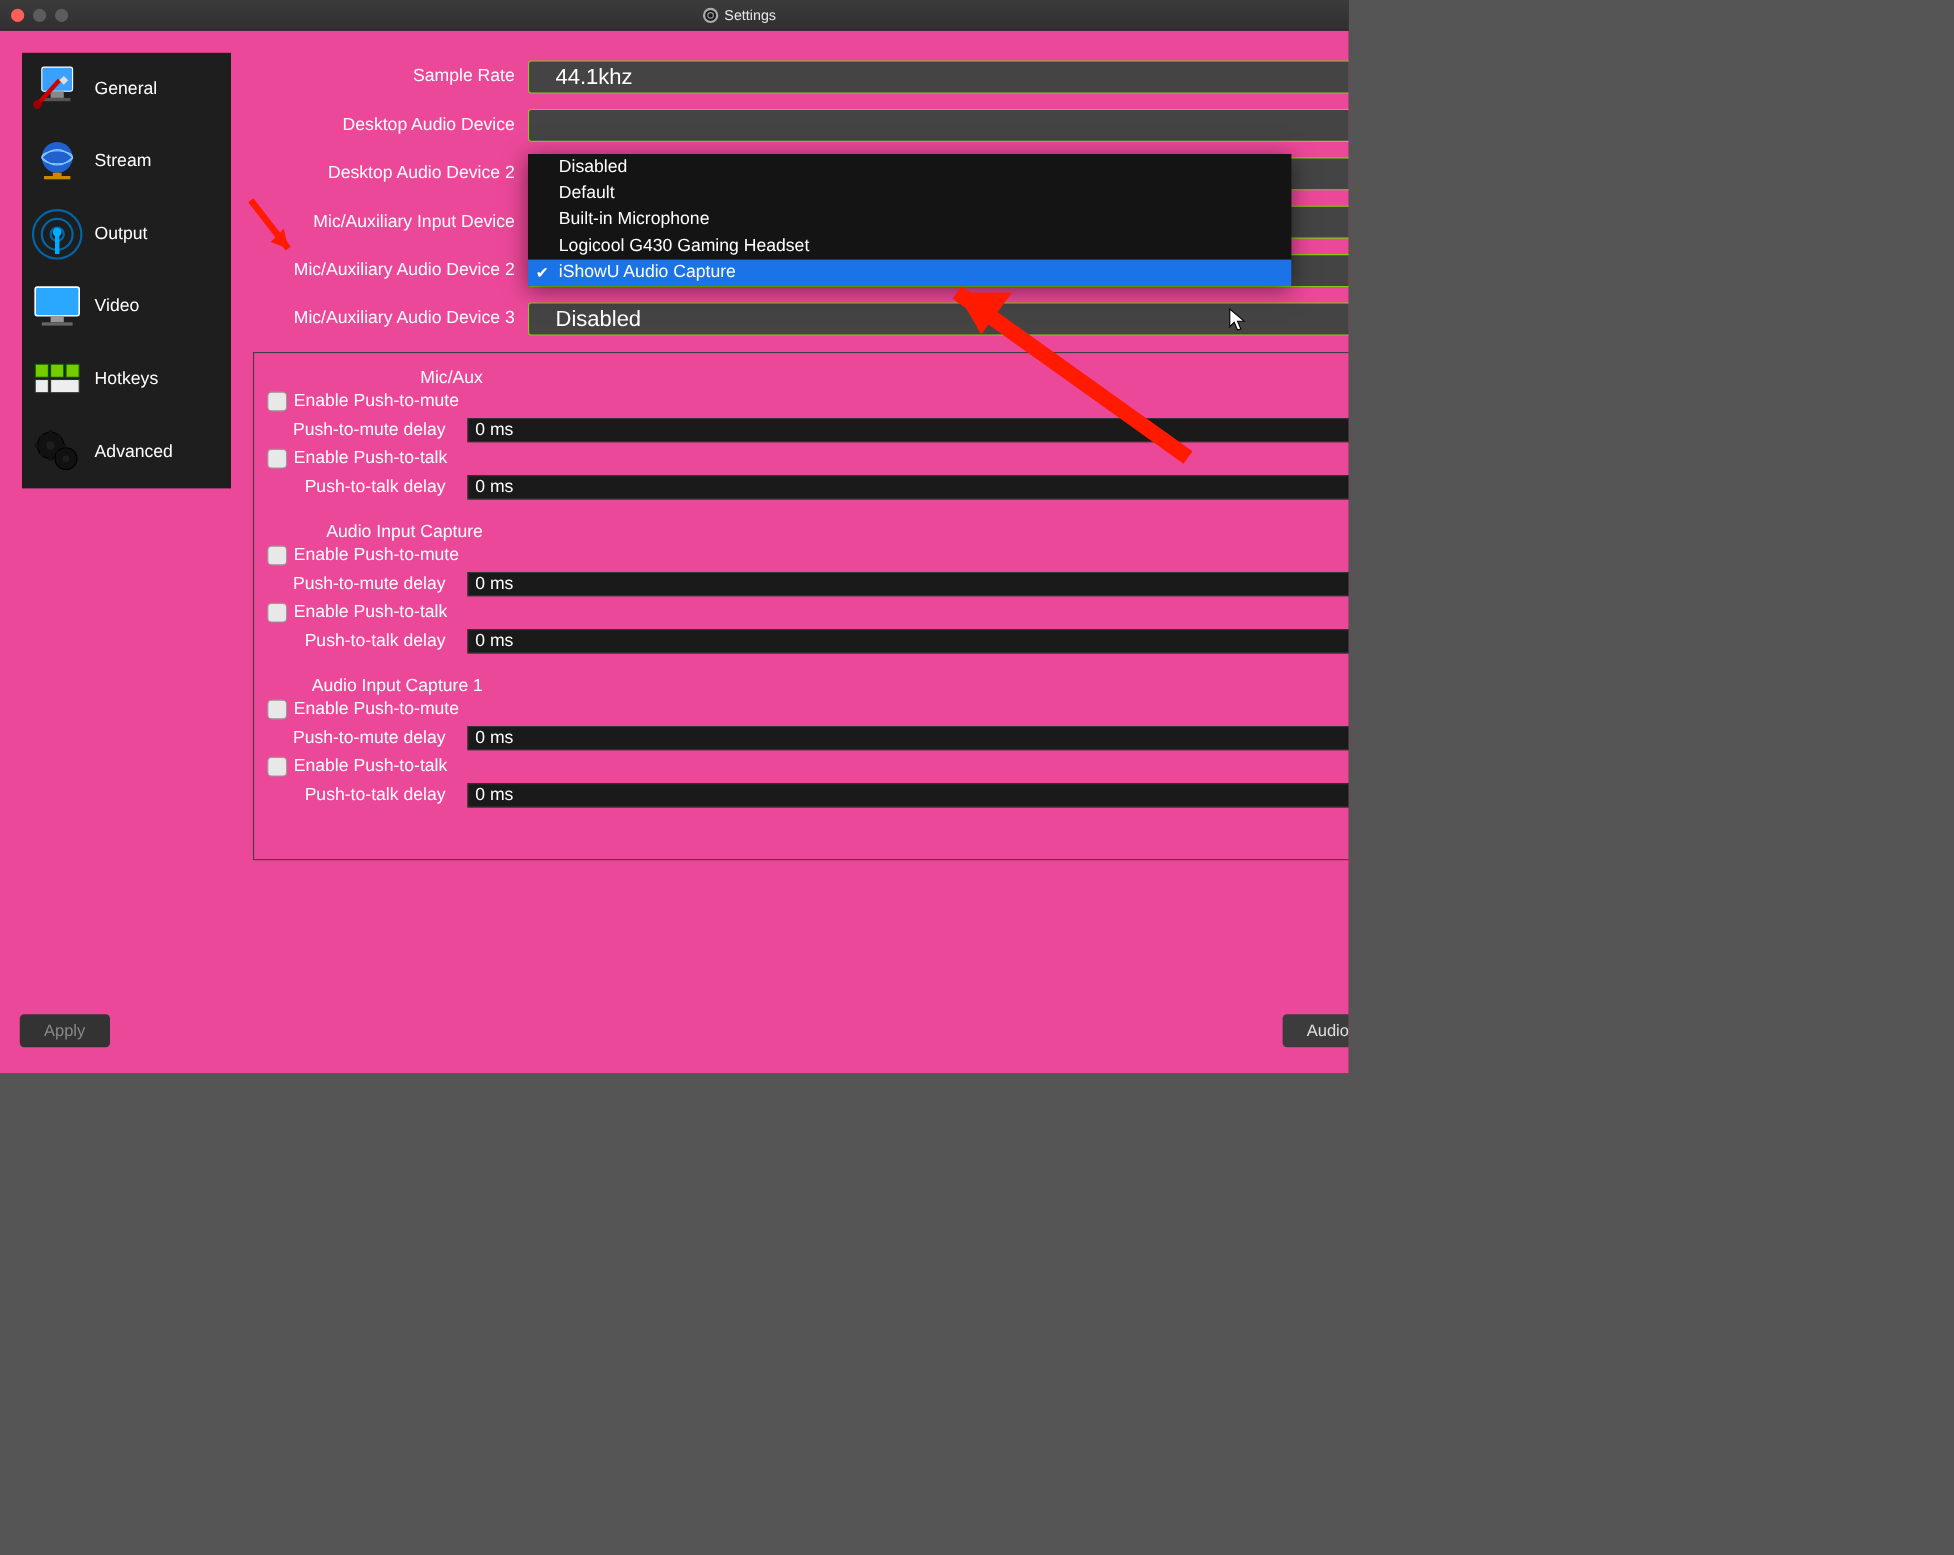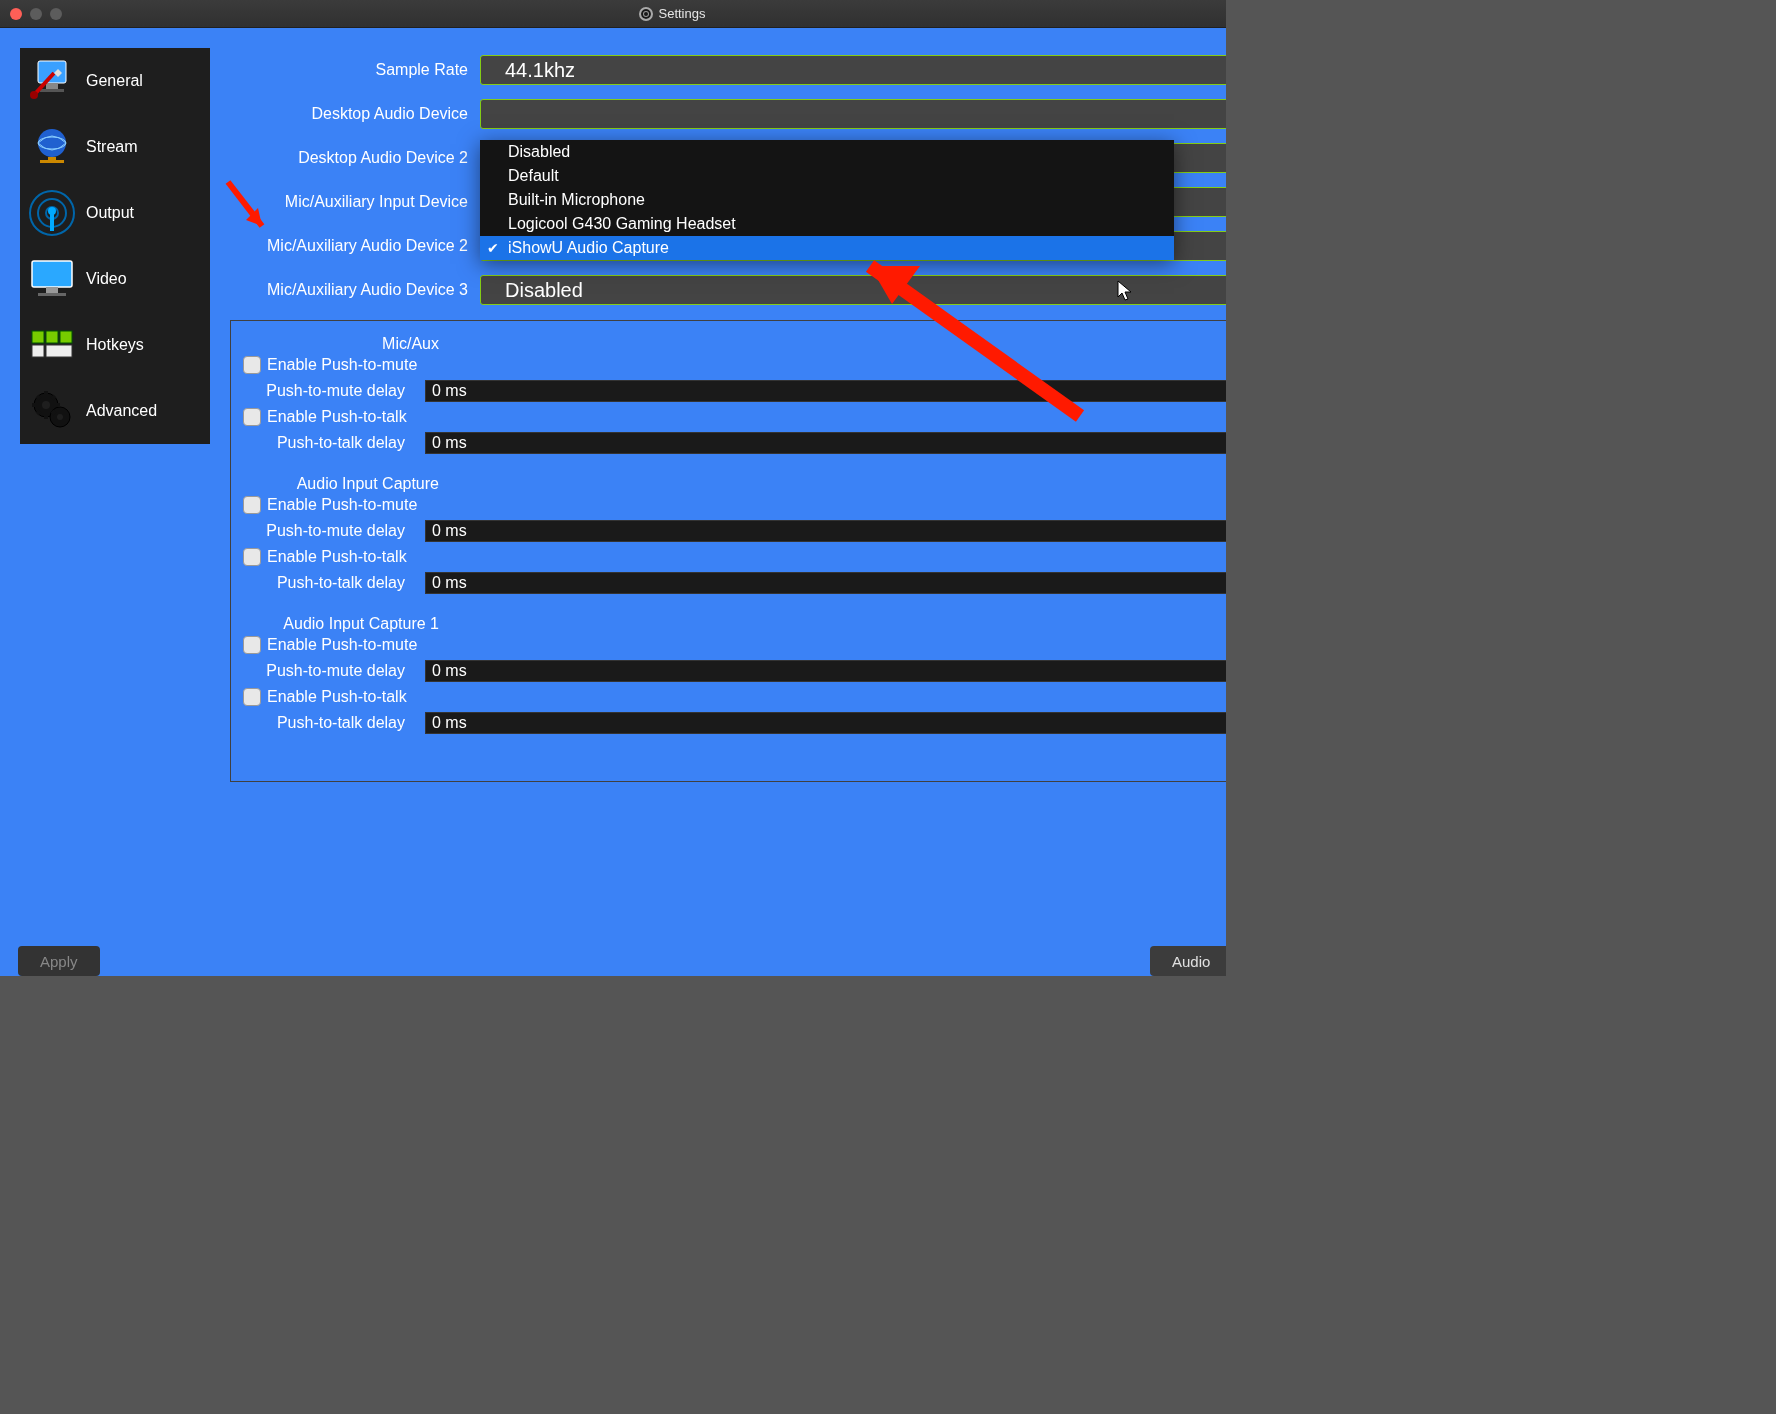--- a/index.html
+++ b/index.html
@@ -6,21 +6,21 @@
   body { background: #555; width: 1226px; height: 976px; overflow: hidden; position: relative; }
   .window { width: 1344px; height: 976px; background: #2c2c2c; position: relative; }
   .titlebar { height: 28px; background: linear-gradient(#3b3b3b,#303030); display: flex; align-items: center; position: relative; border-bottom: 1px solid #202020; }
   .traffic { display:flex; gap:8px; margin-left:10px; }
   .tl { width:12px; height:12px; border-radius:50%; }
   .close-l { background:#ff5f57; }
   .min-l { background:#5c5c5c; }
   .max-l { background:#5c5c5c; }
   .title-wrap { position:absolute; left:0; right:0; display:flex; justify-content:center; align-items:center; height:28px; pointer-events:none; gap:6px; color:#e6e6e6; font-size:13px; }
   .obs-icon { width:14px; height:14px; border-radius:50%; background:#1a1a1a; border:2px solid #aaa; box-shadow: inset 0 0 0 2px #1a1a1a, inset 0 0 0 3px #999; }
-  .content { position:absolute; top:28px; left:0; right:0; bottom:0; background:#3b82f6;text-decoration:underline; }
+  .content { position:absolute; top:28px; left:0; right:0; bottom:0; background:#ec4899;text-decoration:underline; }
   .sidebar { position:absolute; top:20px; left:20px; width:190px; bottom:70px; }
   .sidebar-inner { background:#1e1e1e; width:190px; }
   .nav-item { display:flex; align-items:center; gap:10px; height:66px; padding-left:8px; color:#fff; font-size:16px; cursor:pointer; }
   .nav-item.active { background:#3a3a3a; }
   .nav-icon { width:48px; height:48px; display:flex; align-items:center; justify-content:center; }
   .nav-icon svg { width:48px; height:48px; }
   .main { position:absolute; top:20px; left:230px; right:18px; bottom:70px; }
   .row { display:flex; align-items:center; height:44px; }
   .row-label { width:250px; text-align:right; color:#fff; font-size:16px; padding-right:12px; }
   .combo { flex:1; height:30px; background:#444; border:1px solid #84cc16; border-radius:3px; display:flex; align-items:center; padding:0 24px; color:#fff; font-size:20px; position:relative; cursor:pointer; }
@@ -35,21 +35,21 @@
   .group-label { width:206px; text-align:right; font-size:16px; color:#fff; padding-right:10px; }
   .group-content { flex:1; display:flex; flex-direction:column; gap:2px; }
   .chk-line { display:flex; align-items:center; gap:6px; height:24px; }
   .checkbox { width:18px; height:18px; border-radius:4px; background:#e8e8e8; border:1px solid #999; cursor:pointer; }
   .chk-label { color:#fff; font-size:16px; }
   .delay-line { display:flex; align-items:center; gap:18px; height:24px; }
   .delay-label { color:#fff; font-size:16px; width:164px; text-align:right; padding-right:2px;}
   .spin { flex:1; height:22px; background:#1a1a1a; border:1px solid #333; color:#fff; font-size:16px; padding:0 6px; display:flex; align-items:center; position:relative; }
   .spin .stepper2 { position:absolute; right:2px; top:1px; bottom:1px; width:16px; background:#444; border-radius:2px; display:flex; flex-direction:column; align-items:center; justify-content:center; font-size:8px; color:#ccc;}
   .group-section { margin-bottom:20px; display:flex;flex-direction:column; }
-  .footer { position:absolute; left:0; right:16px; bottom:0; height:54px; display:flex; align-items:flex-end; padding:0 18px; }
+  .footer { position:absolute; left:0; right:0; bottom:0; height:54px; display:flex; align-items:flex-start; padding:0 18px; }
   .btn { height:30px; padding:0 22px; background:#3c3c3c; color:#e0e0e0; border:none; border-radius:4px; font-size:15px; cursor:pointer; }
   .btn.disabled { color:#888; background:#333; cursor:default; }
   .spacer { flex:1; }
   .footer .btn + .btn { margin-left:12px; }
   .red-arrow1 { position:absolute; z-index:60; }
   .cursor { position:absolute; z-index:70; }
 </style>
 </head>
 <body>
 

